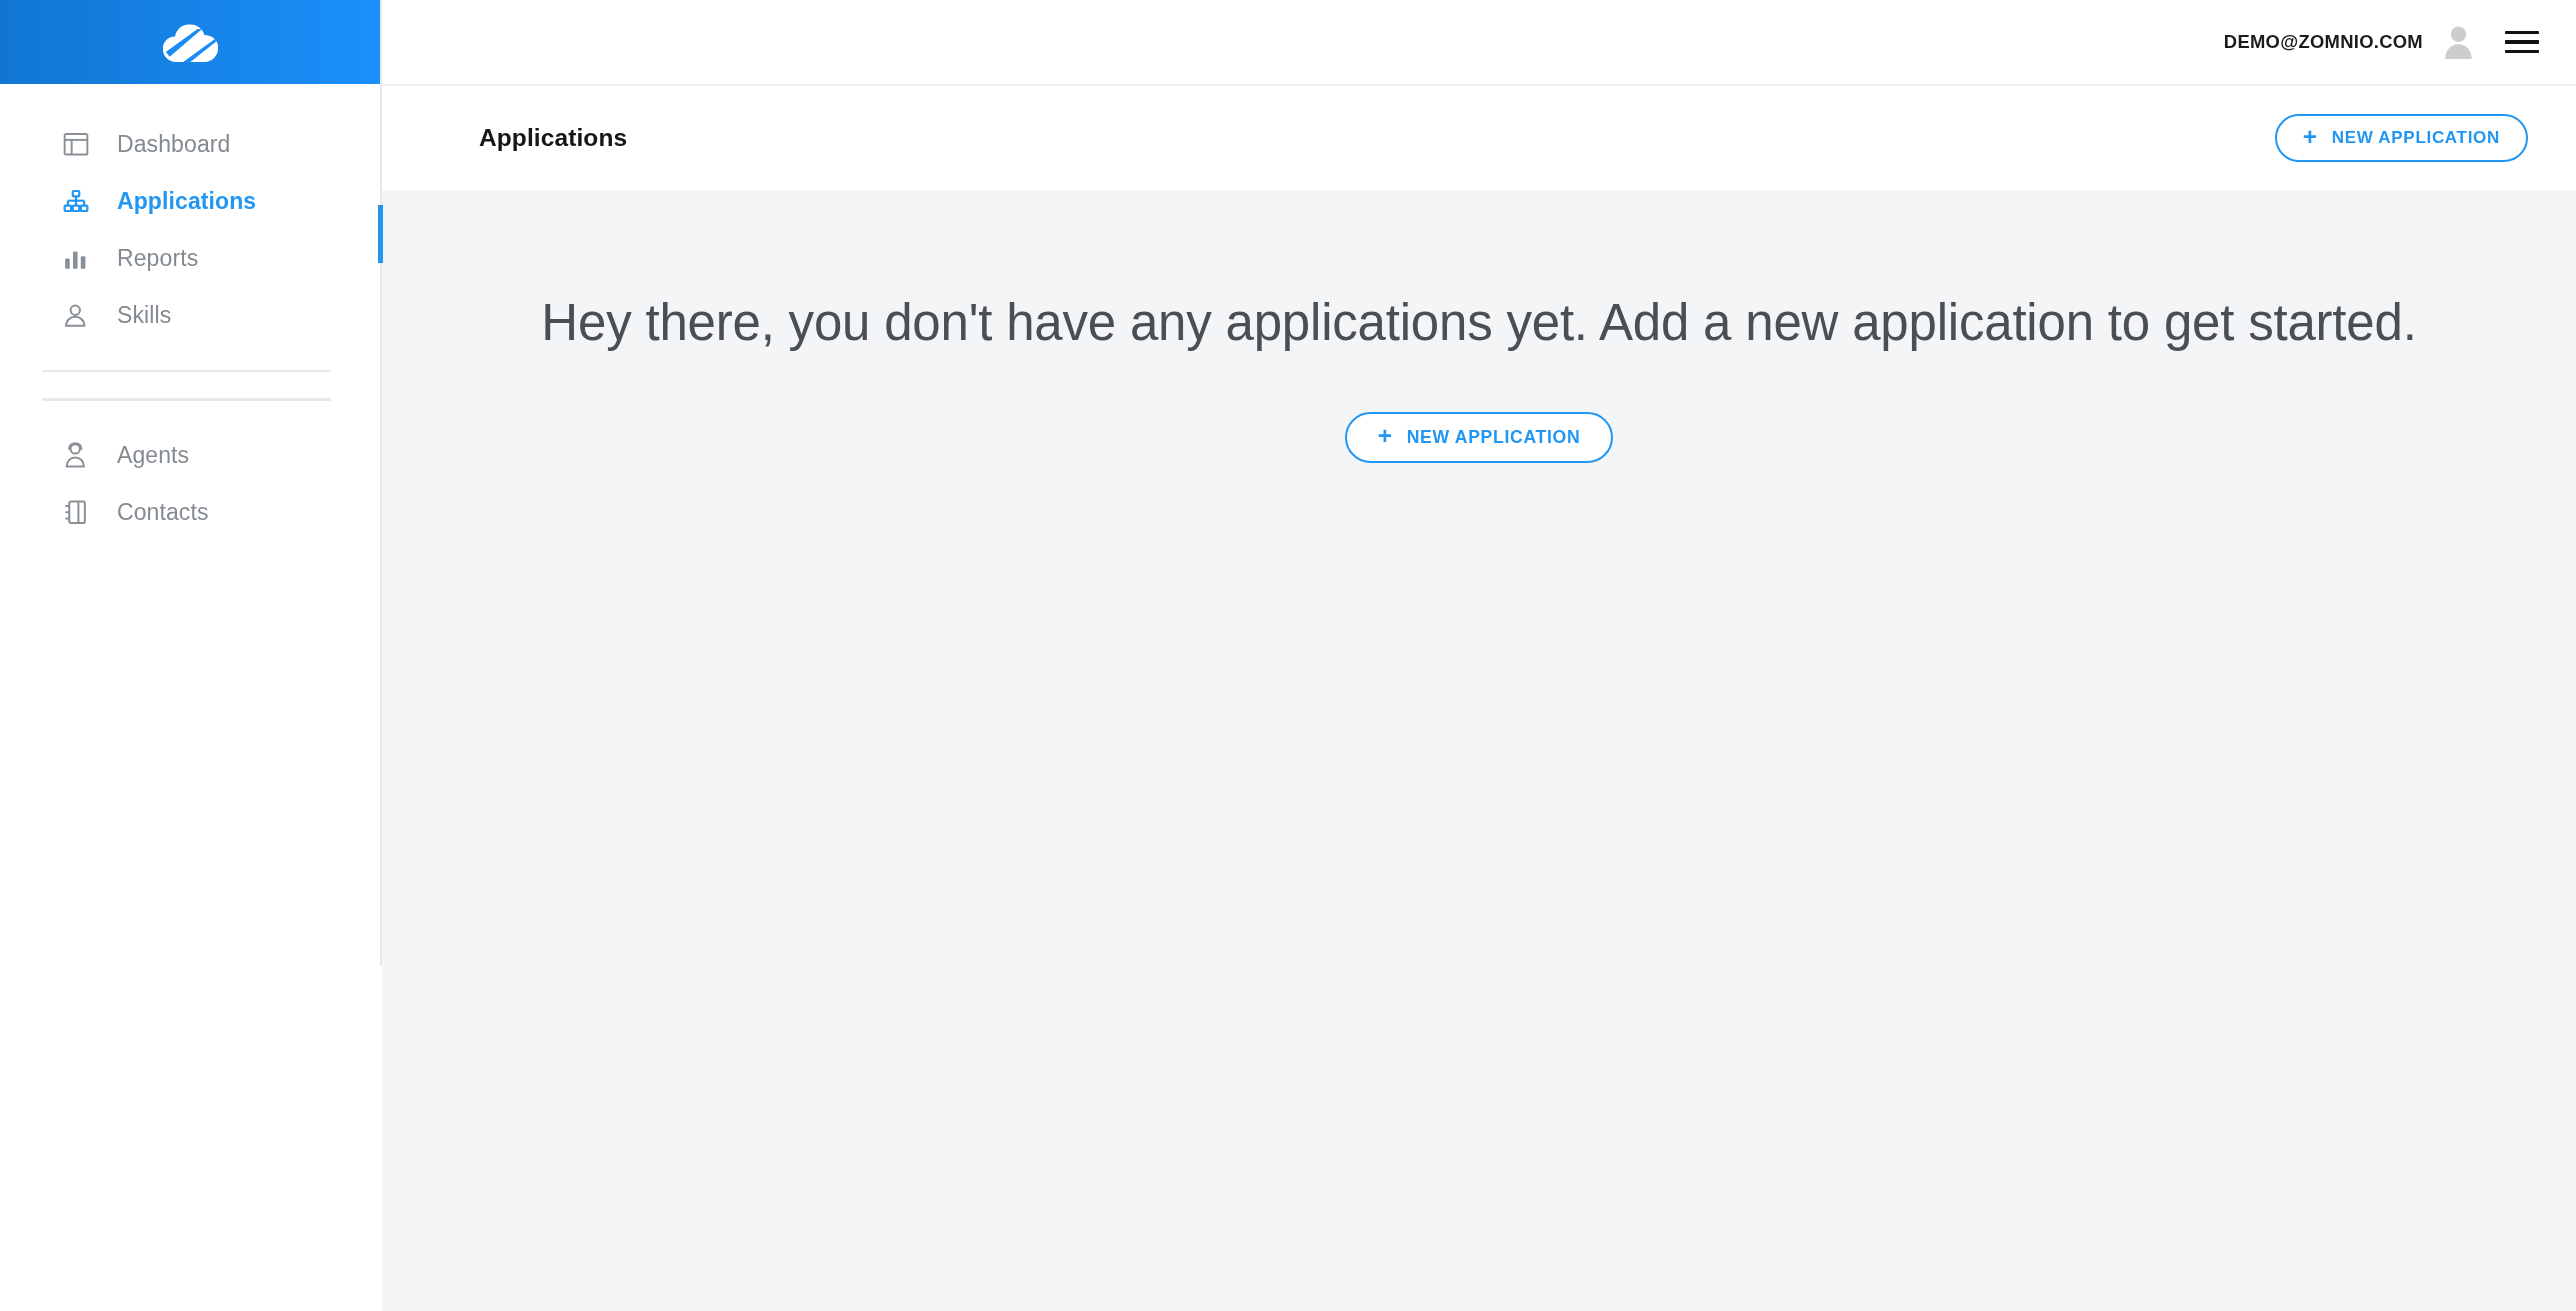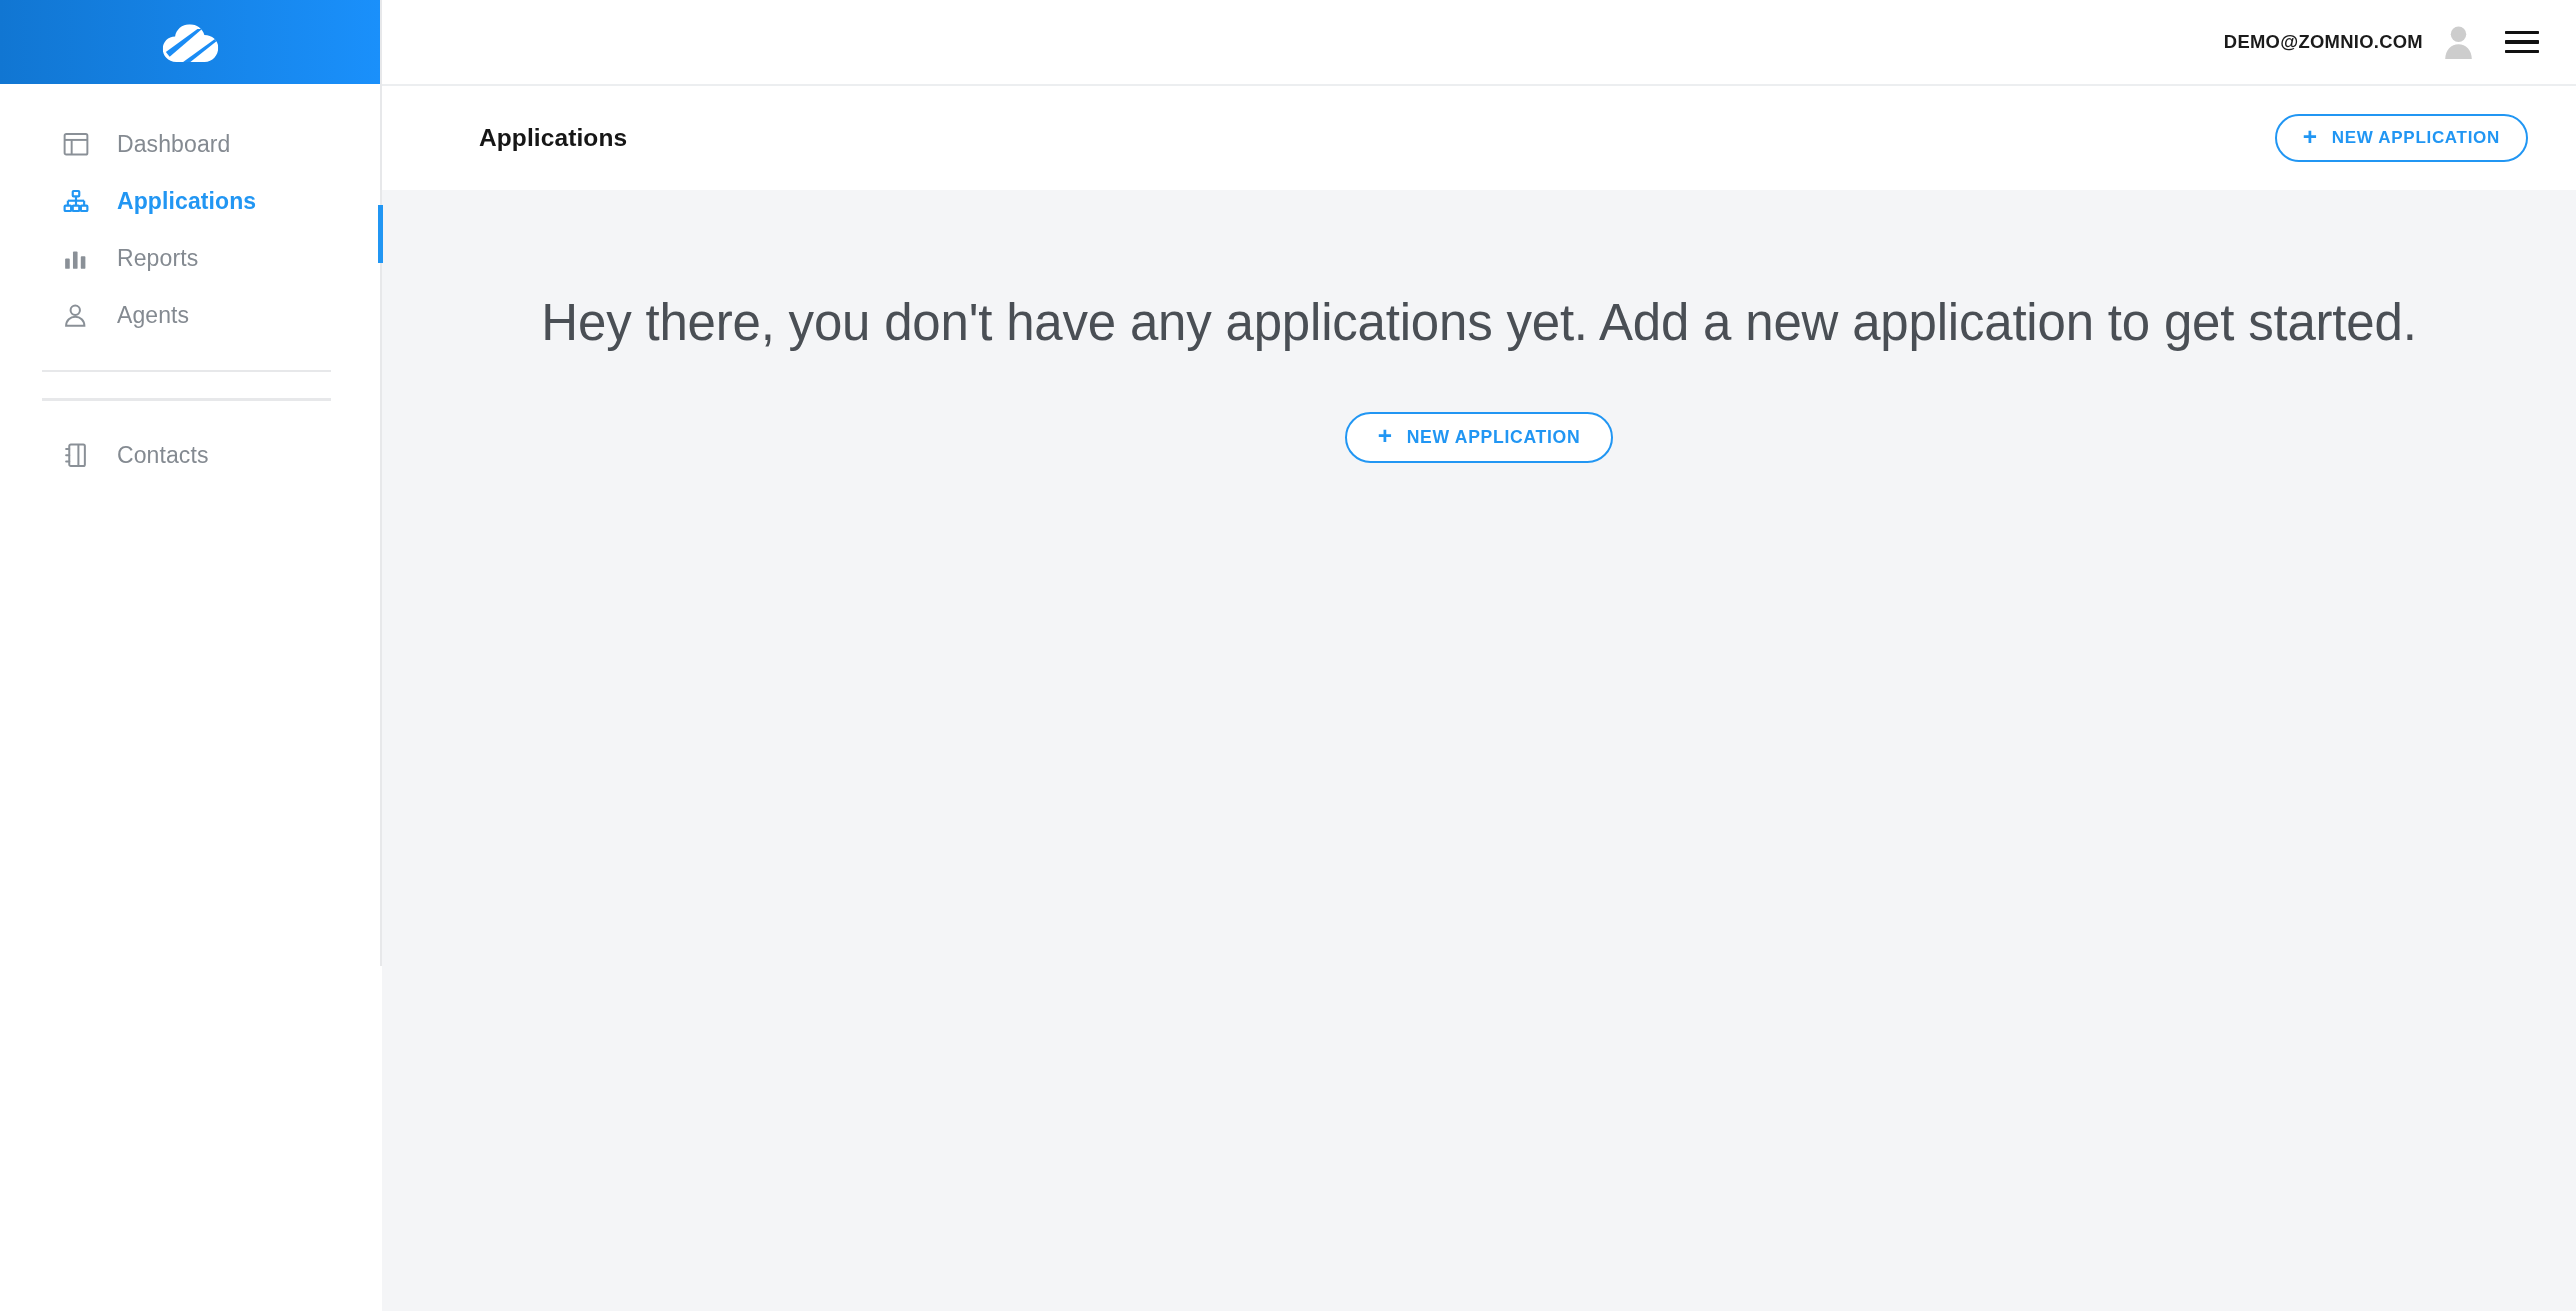--- a/index.html
+++ b/index.html
@@ -224,31 +224,41 @@
           <span class="nav-label">Reports</span>
         </div>
 
         <div class="nav-item">
           <span class="nav-icon">
             <svg width="24.5" height="24.5" viewBox="0 0 22 22" fill="none" stroke="#8a9097" stroke-width="1.8">
               <circle cx="11" cy="6.5" r="4.2"></circle>
               <path d="M2.8 20.5 C2.8 15.6 6.5 12.3 11 12.3 C15.5 12.3 19.2 15.6 19.2 20.5 Z"></path>
             </svg>
           </span>
+          <span class="nav-label">Skills</span>
+        </div>
+      </div>
+
+      <div class="nav-divider"></div>
+
+
+      <div class="nav-divider"></div>
+
+      <div class="nav-group">
+
+        <div class="nav-item">
+          <span class="nav-icon">
+            <svg width="24.5" height="26" viewBox="0 0 22 24" fill="none" stroke="#8a9097" stroke-width="1.8">
+              <circle cx="11" cy="6.4" r="4.3"></circle>
+              <path d="M5.3 6.4 C5.3 3.2 7.8 1.2 11 1.2 C14.2 1.2 16.7 3.2 16.7 6.4" stroke-linecap="round"></path>
+              <path d="M3 22.6 C3 17.6 6.6 14.3 11 14.3 C15.4 14.3 19 17.6 19 22.6 Z"></path>
+            </svg>
+          </span>
           <span class="nav-label">Agents</span>
         </div>
-      </div>
-
-      <div class="nav-divider"></div>
-
-
-      <div class="nav-divider"></div>
-
-      <div class="nav-group">
-
 
 
         <div class="nav-item">
           <span class="nav-icon">
             <svg width="23" height="24.5" viewBox="0 0 20 22" fill="none" stroke="#8a9097" stroke-width="1.8">
               <rect x="4.4" y="1.4" width="14" height="19.2" rx="1.4"></rect>
               <line x1="12.6" y1="1.4" x2="12.6" y2="20.6"></line>
               <line x1="1.6" y1="5.4" x2="4.4" y2="5.4" stroke-linecap="round"></line>
               <line x1="1.6" y1="11" x2="4.4" y2="11" stroke-linecap="round"></line>
               <line x1="1.6" y1="16.6" x2="4.4" y2="16.6" stroke-linecap="round"></line>

